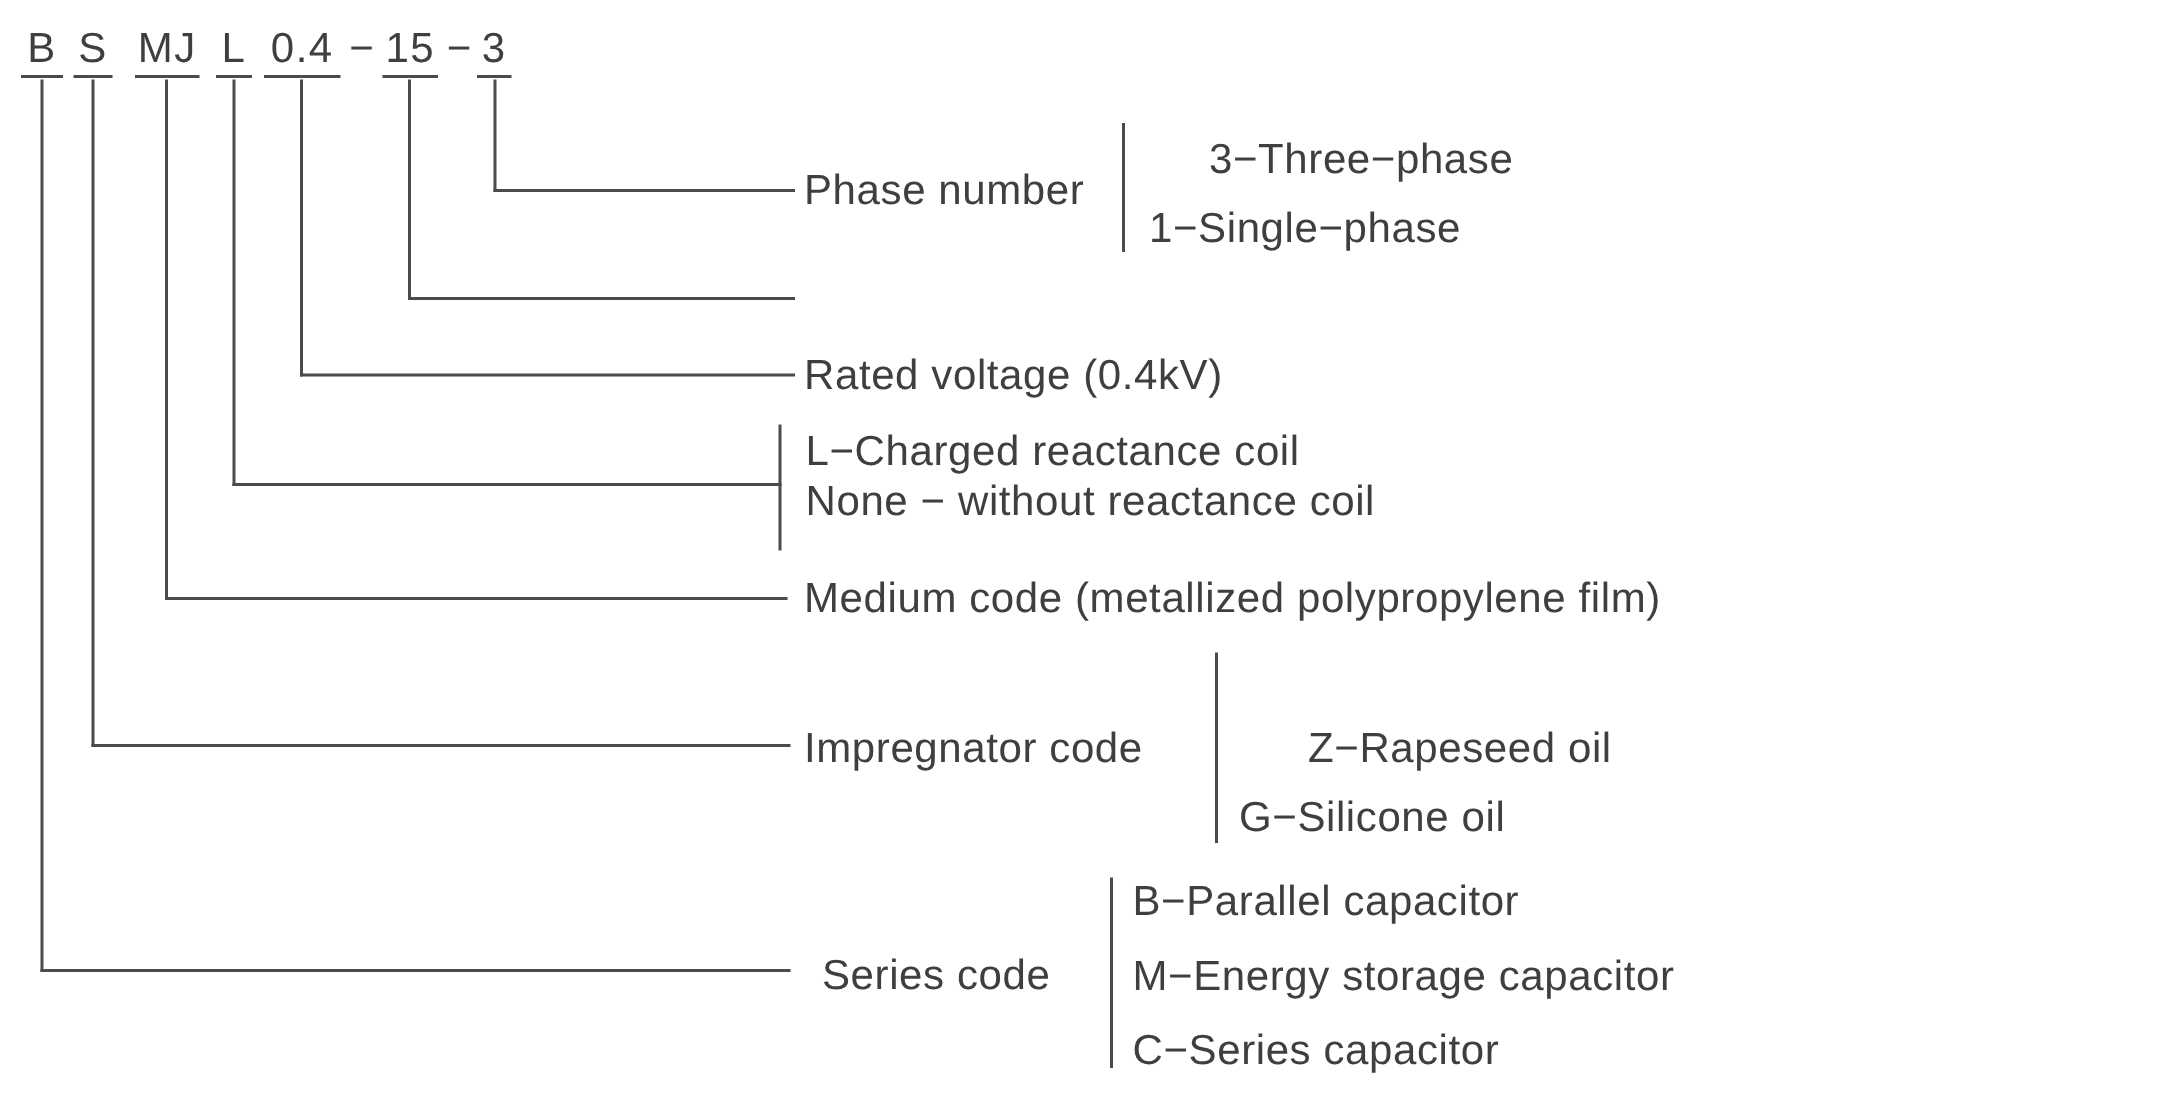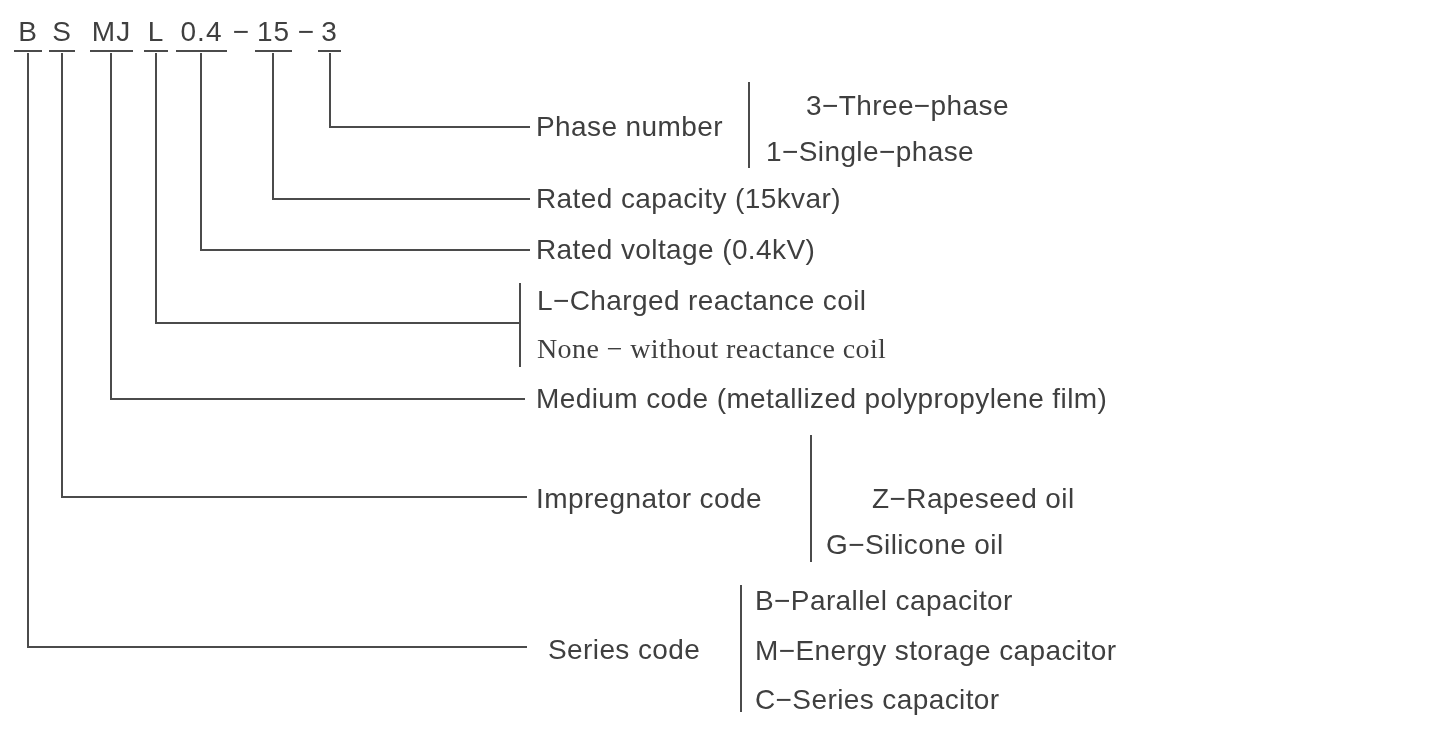--- a/index.html
+++ b/index.html
@@ -64,27 +64,26 @@
   <div class="elbow" style="left:155px;top:53px;width:364px;height:269px;"></div>
   <div class="elbow" style="left:110px;top:53px;width:413px;height:345px;"></div>
   <div class="elbow" style="left:61px;top:53px;width:464px;height:443px;"></div>
   <div class="elbow" style="left:27px;top:53px;width:498px;height:593px;"></div>
 
   <span class="lbl" style="left:536px;top:111px;">Phase number</span>
   <div class="vbar" style="left:748px;top:82px;height:86px;"></div>
   <span class="lbl" style="left:766px;top:90px;margin-left:40px;">3−Three−phase</span>
   <span class="lbl" style="left:766px;top:136px;text-align:center;">1−Single−phase</span>
 
-  <span class="lbl" style="left:536px;top:183px;">Rated capacity (15kvar)</span>
 
   <span class="lbl" style="left:536px;top:234px;">Rated voltage (0.4kV)</span>
 
   <div class="vbar" style="left:519px;top:283px;height:84px;"></div>
   <span class="lbl" style="left:537px;top:285px;">L−Charged reactance coil</span>
-  <span class="lbl" style="left:537px;top:333px;font-family:Liberation Serif, serif;">None − without reactance coil</span>
+  <span class="lbl" style="left:537px;top:318px;">None − without reactance coil</span>
 
   <span class="lbl" style="left:536px;top:383px;">Medium code (metallized polypropylene film)</span>
 
   <span class="lbl" style="left:536px;top:483px;">Impregnator code</span>
   <div class="vbar" style="left:810px;top:435px;height:127px;"></div>
   <span class="lbl" style="left:826px;top:483px;margin-left:46px;">Z−Rapeseed oil</span>
   <span class="lbl" style="left:826px;top:529px;">G−Silicone oil</span>
 
   <span class="lbl" style="left:548px;top:634px;">Series code</span>
   <div class="vbar" style="left:740px;top:585px;height:127px;"></div>

